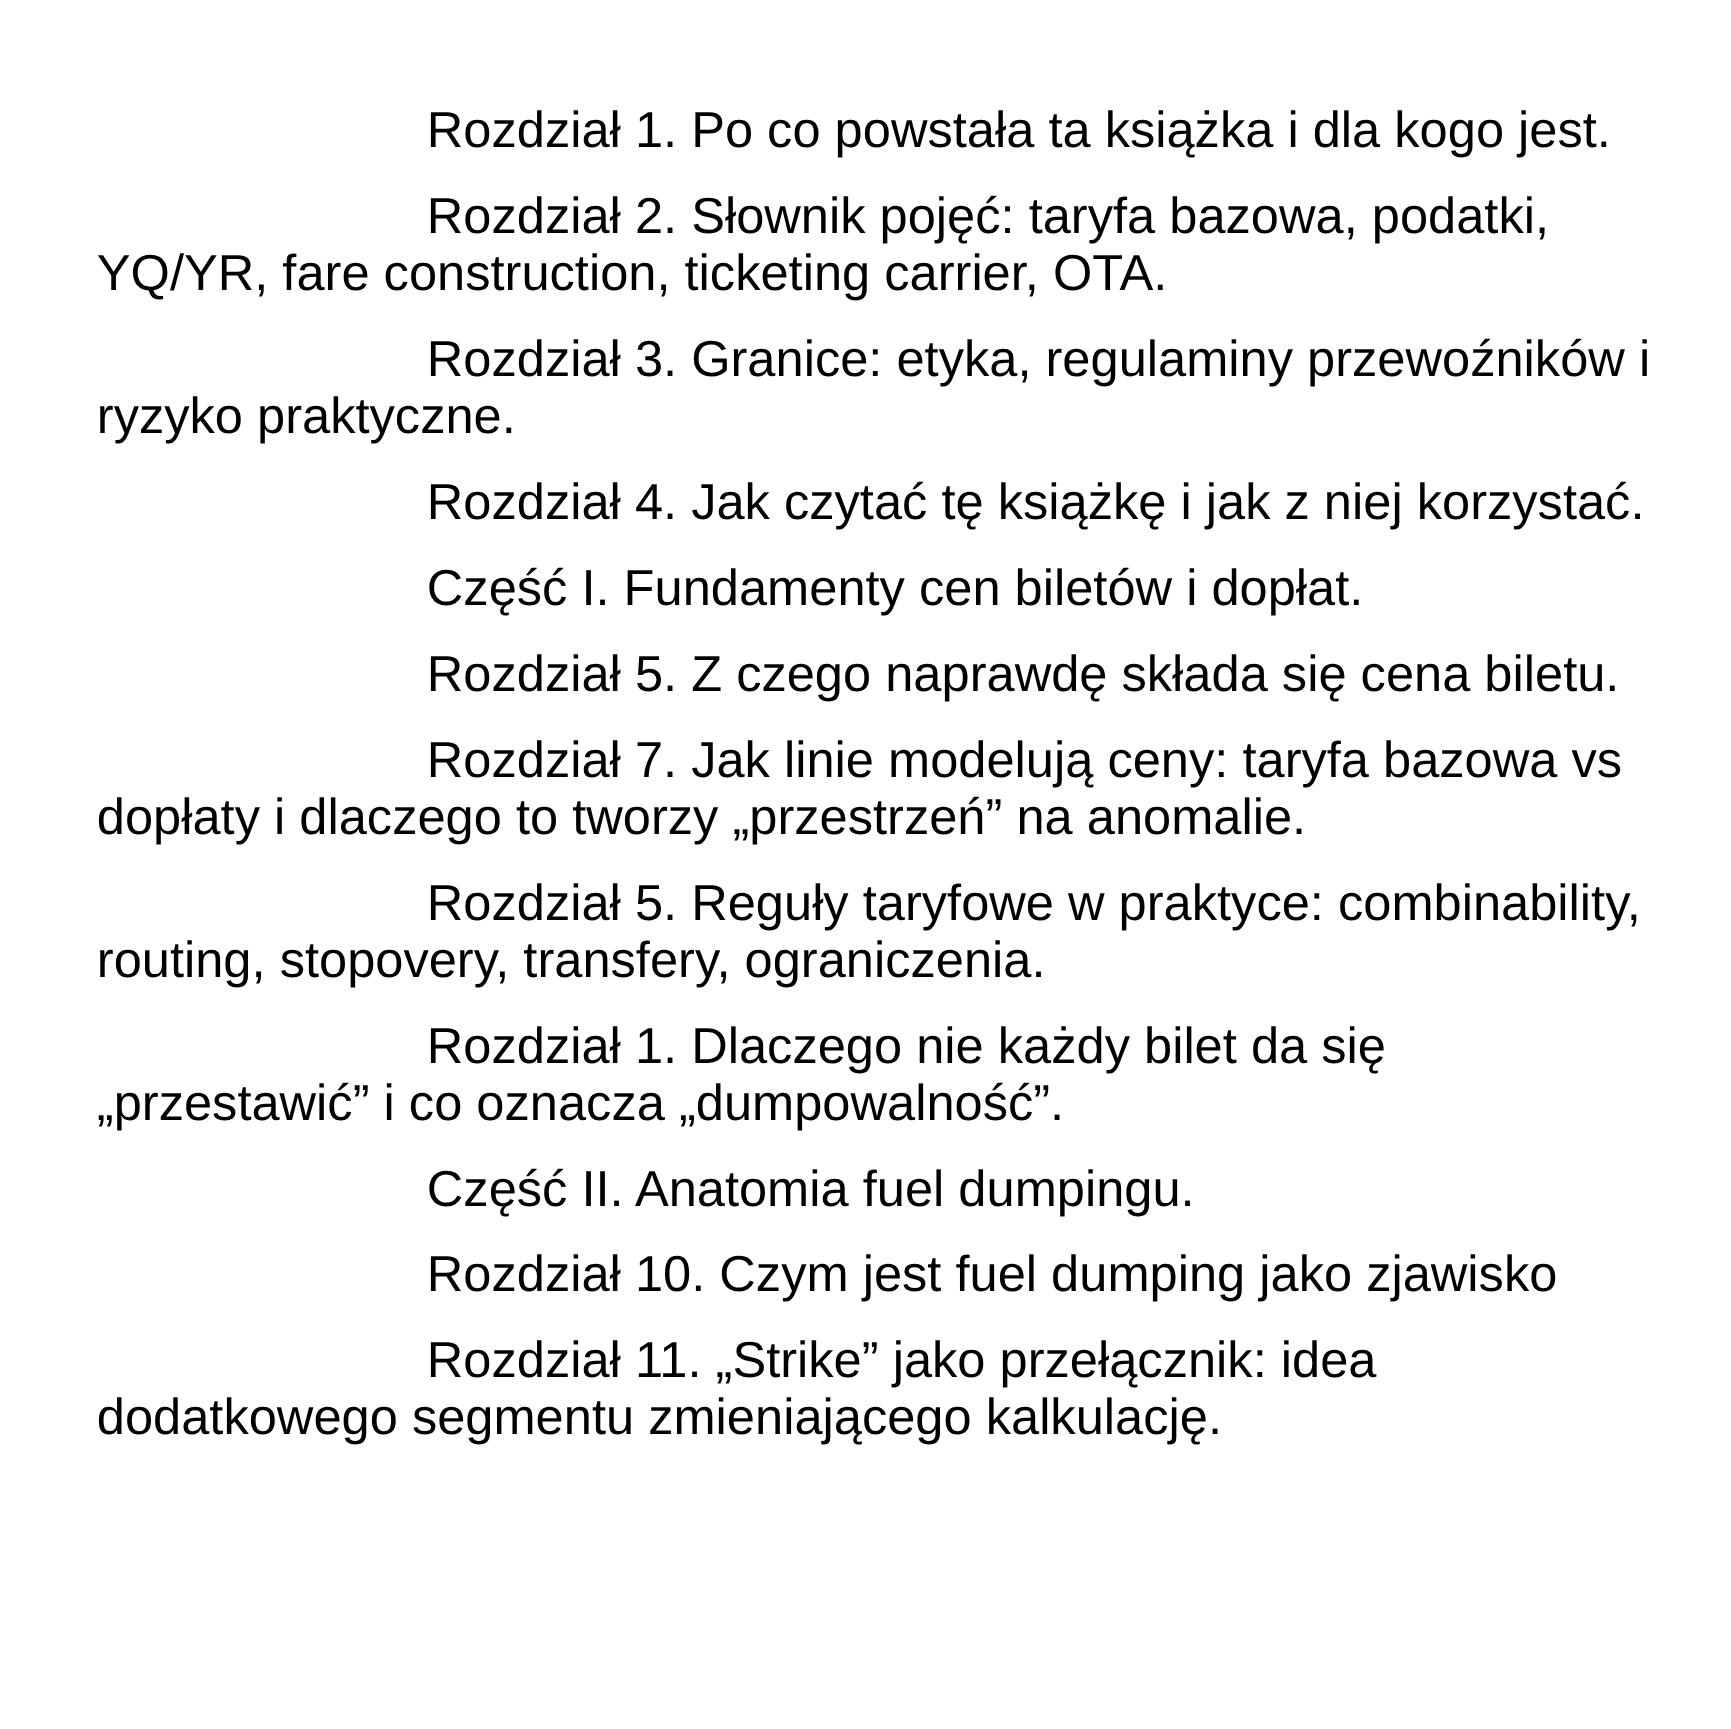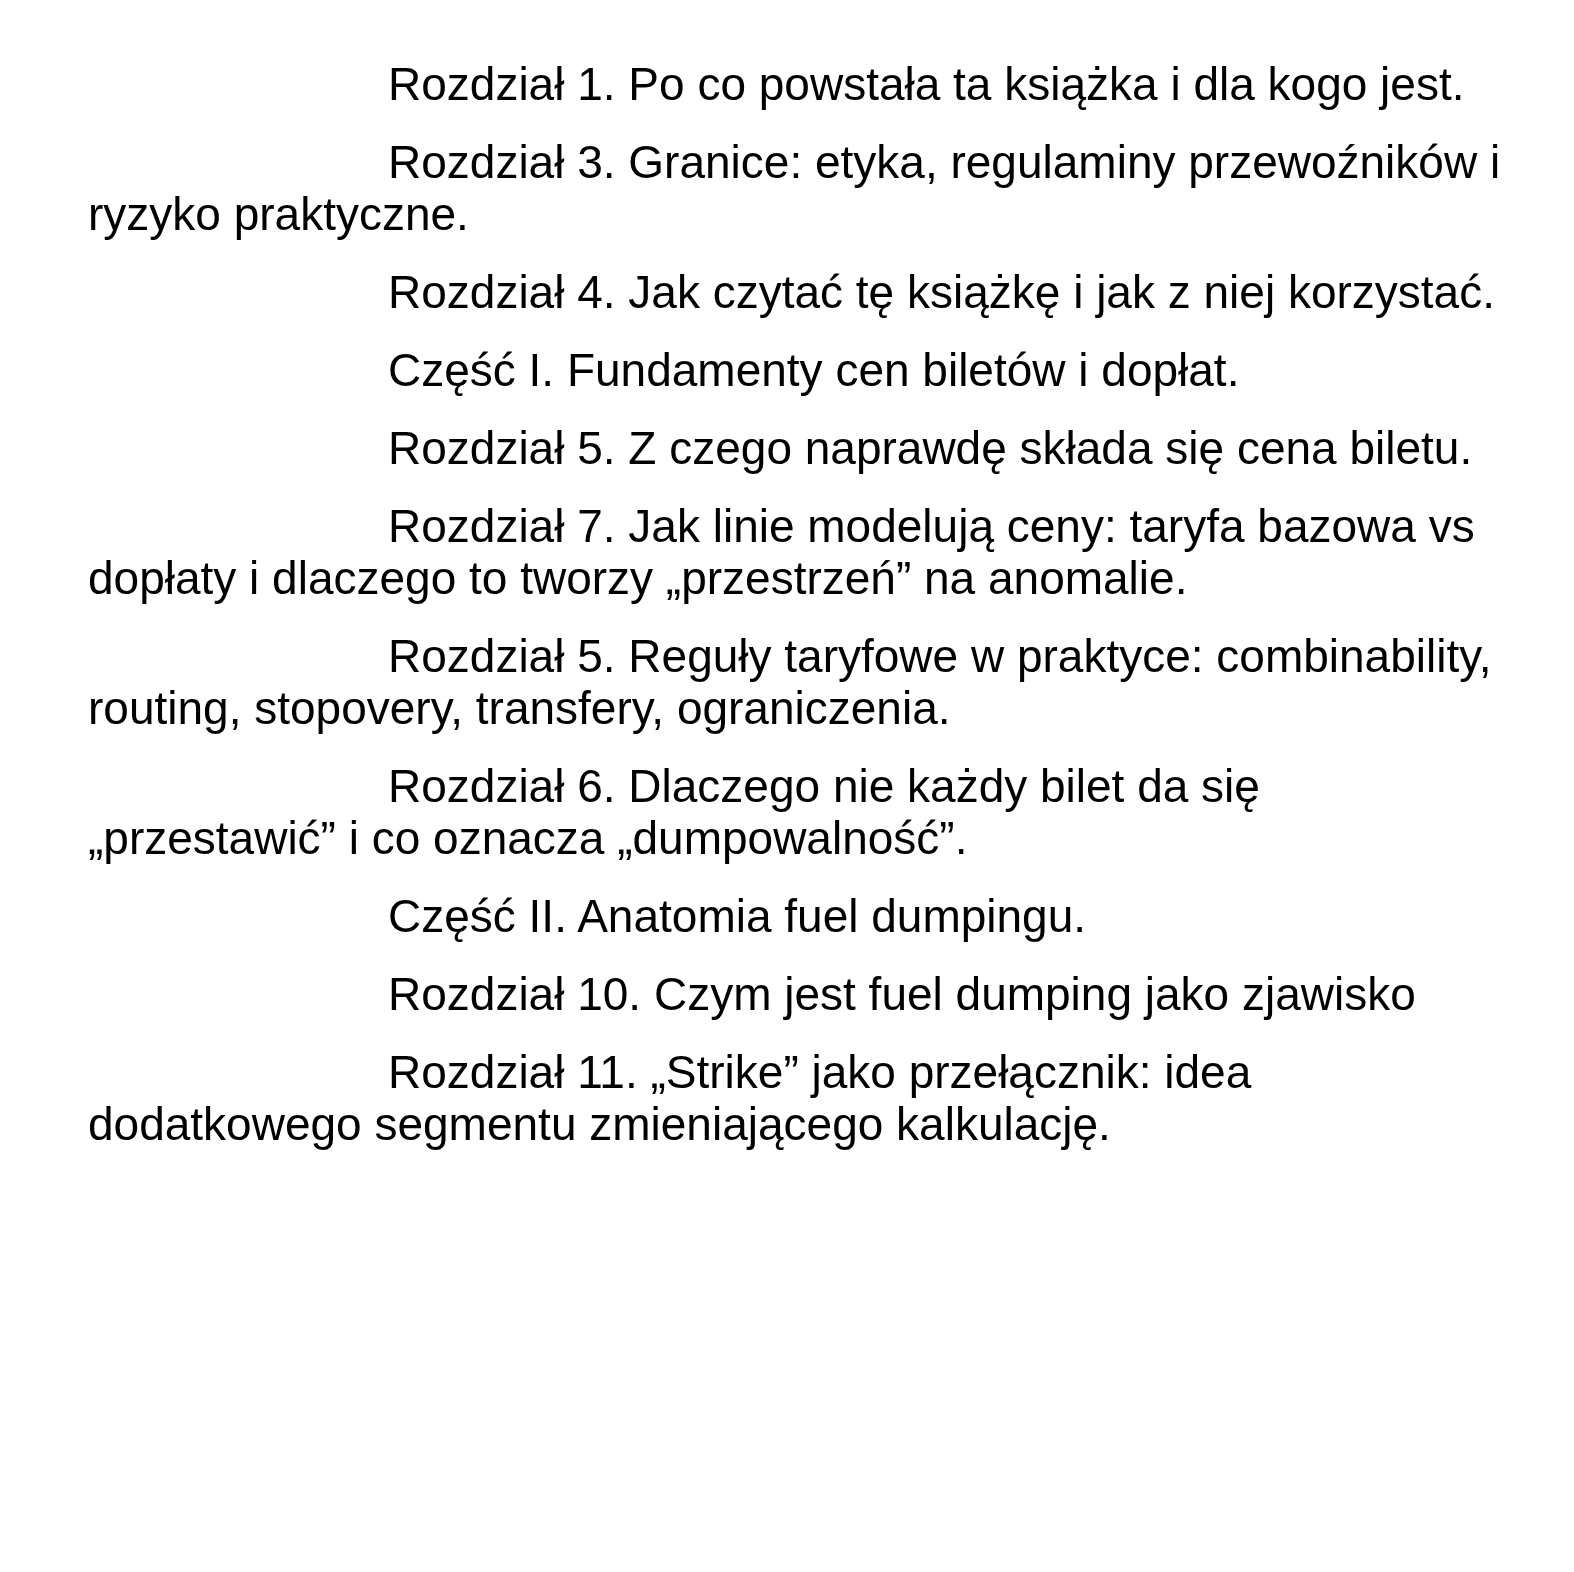--- a/index.html
+++ b/index.html
@@ -5,21 +5,21 @@
   html, body {
     margin: 0;
     padding: 0;
     background: #ffffff;
   }
   .page {
     position: relative;
     width: 1574px;
     height: 1572px;
     box-sizing: border-box;
-    padding: 58px 80px 0 88px;
+    padding: 92px 80px 0 88px;
     background: #ffffff;
     color: #000000;
     font-family: "Liberation Sans", sans-serif;
     overflow: hidden;
   }
   .toc {
     width: 100%;
   }
   .entry {
     margin: 0 0 26px 0;
@@ -39,20 +39,24 @@
 </style>
 </head>
 <body>
 
 <div class="page">
   <div class="toc">
       <div class="entry">
         <div class="line first">Rozdział 1. Po co powstała ta książka i dla kogo jest.</div>
       </div>
       <div class="entry">
+        <div class="line first">Rozdział 2. Słownik pojęć: taryfa bazowa, podatki,</div>
+        <div class="line">YQ/YR, fare construction, ticketing carrier, OTA.</div>
+      </div>
+      <div class="entry">
         <div class="line first">Rozdział 3. Granice: etyka, regulaminy przewoźników i</div>
         <div class="line">ryzyko praktyczne.</div>
       </div>
       <div class="entry">
         <div class="line first">Rozdział 4. Jak czytać tę książkę i jak z niej korzystać.</div>
       </div>
       <div class="entry">
         <div class="line first">Część I. Fundamenty cen biletów i dopłat.</div>
       </div>
       <div class="entry">
@@ -60,21 +64,21 @@
       </div>
       <div class="entry">
         <div class="line first">Rozdział 7. Jak linie modelują ceny: taryfa bazowa vs</div>
         <div class="line">dopłaty i dlaczego to tworzy „przestrzeń” na anomalie.</div>
       </div>
       <div class="entry">
         <div class="line first">Rozdział 5. Reguły taryfowe w praktyce: combinability,</div>
         <div class="line">routing, stopovery, transfery, ograniczenia.</div>
       </div>
       <div class="entry">
-        <div class="line first">Rozdział 6. Dlaczego nie każdy bilet da się</div>
+        <div class="line first">Rozdział 1. Dlaczego nie każdy bilet da się</div>
         <div class="line">„przestawić” i co oznacza „dumpowalność”.</div>
       </div>
       <div class="entry">
         <div class="line first">Część II. Anatomia fuel dumpingu.</div>
       </div>
       <div class="entry">
         <div class="line first">Rozdział 10. Czym jest fuel dumping jako zjawisko</div>
       </div>
       <div class="entry">
         <div class="line first">Rozdział 11. „Strike” jako przełącznik: idea</div>

